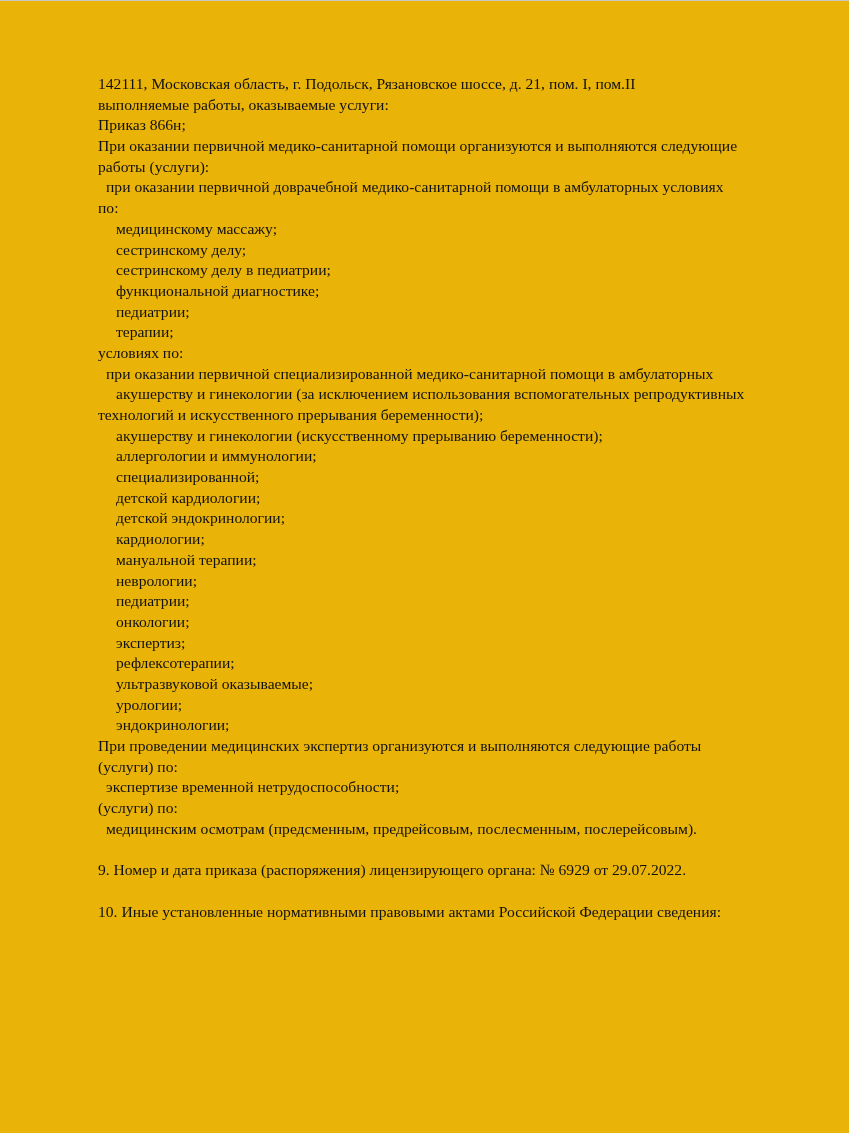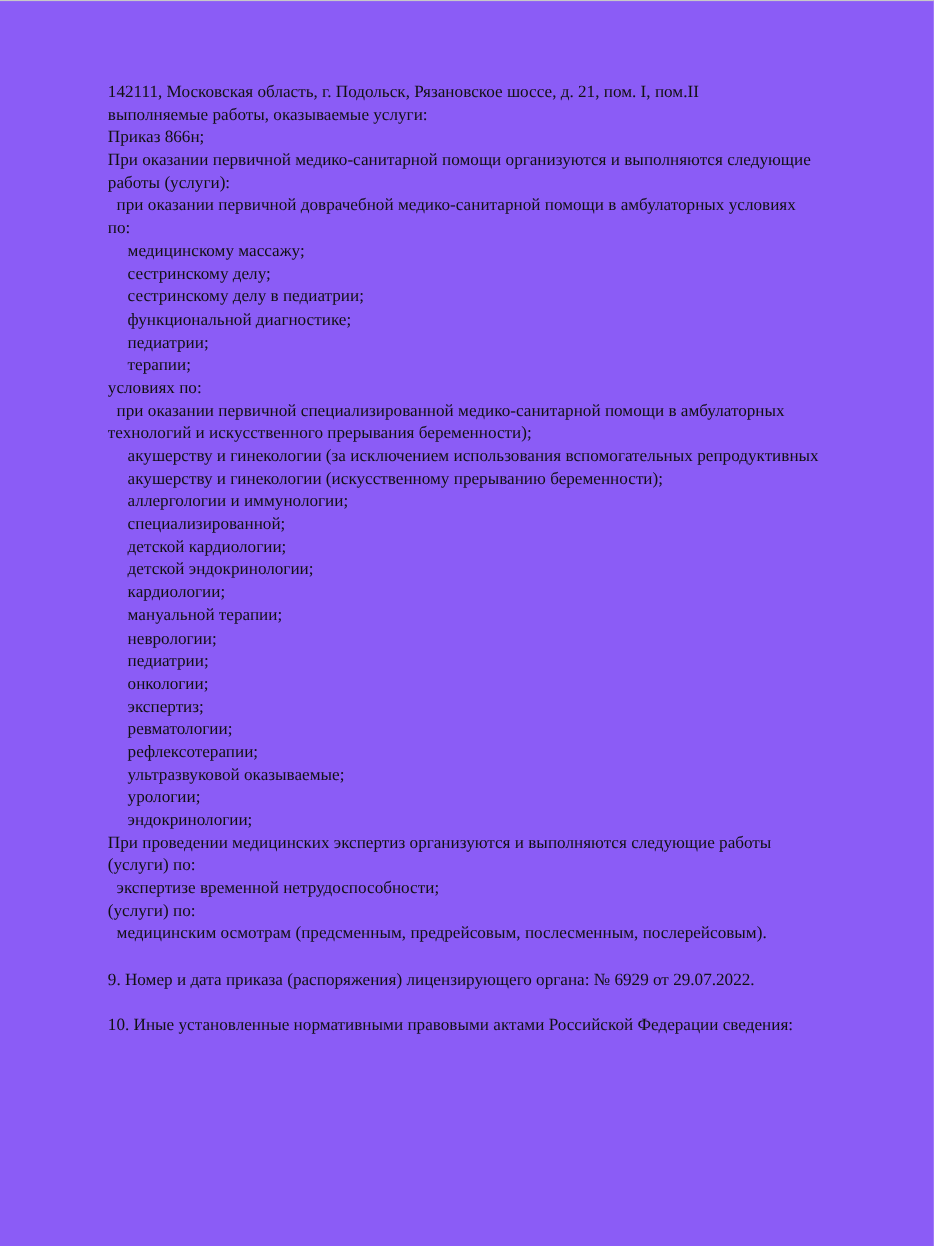--- a/index.html
+++ b/index.html
@@ -12,21 +12,21 @@
       height: 1133px;
       position: relative;
       overflow: hidden;
     }
     .page {
       position: absolute;
       left: 0;
       top: 0;
       width: 849px;
       height: 1133px;
-      background: #8b5cf6;
+      background: #eab308;
       border-top: 1px solid #c8c8c8;
       box-sizing: border-box;
     }
     .content {
       position: absolute;
       left: 98px;
       top: 73px;
       width: 720px;
       font-family: "Liberation Serif", "DejaVu Serif", serif;
       font-size: 15.6px;
@@ -60,34 +60,33 @@
     <div class="line lvl2">медицинскому массажу;</div>
     <div class="line lvl2">сестринскому делу;</div>
     <div class="line lvl2">сестринскому делу в педиатрии;</div>
     <div class="line lvl2">функциональной диагностике;</div>
 
     <div class="line lvl2">педиатрии;</div>
     <div class="line lvl2">терапии;</div>
 
     <div class="line lvl0">условиях по:</div>
     <div class="line lvl1">при оказании первичной специализированной медико-санитарной помощи в амбулаторных</div>
+    <div class="line lvl2">акушерству и гинекологии (за исключением использования вспомогательных репродуктивных</div>
     <div class="line lvl0">технологий и искусственного прерывания беременности);</div>
-    <div class="line lvl2">акушерству и гинекологии (за исключением использования вспомогательных репродуктивных</div>
     <div class="line lvl2">акушерству и гинекологии (искусственному прерыванию беременности);</div>
     <div class="line lvl2">аллергологии и иммунологии;</div>
     <div class="line lvl2">специализированной;</div>
     <div class="line lvl2">детской кардиологии;</div>
     <div class="line lvl2">детской эндокринологии;</div>
     <div class="line lvl2">кардиологии;</div>
     <div class="line lvl2">мануальной терапии;</div>
     <div class="line lvl2">неврологии;</div>
     <div class="line lvl2">педиатрии;</div>
     <div class="line lvl2">онкологии;</div>
     <div class="line lvl2">экспертиз;</div>
-    <div class="line lvl2">ревматологии;</div>
     <div class="line lvl2">рефлексотерапии;</div>
     <div class="line lvl2">ультразвуковой оказываемые;</div>
     <div class="line lvl2">урологии;</div>
     <div class="line lvl2">эндокринологии;</div>
 
     <div class="line lvl0">При проведении медицинских экспертиз организуются и выполняются следующие работы</div>
     <div class="line lvl0">(услуги) по:</div>
     <div class="line lvl1">экспертизе временной нетрудоспособности;</div>
 
     <div class="line lvl0">(услуги) по:</div>

